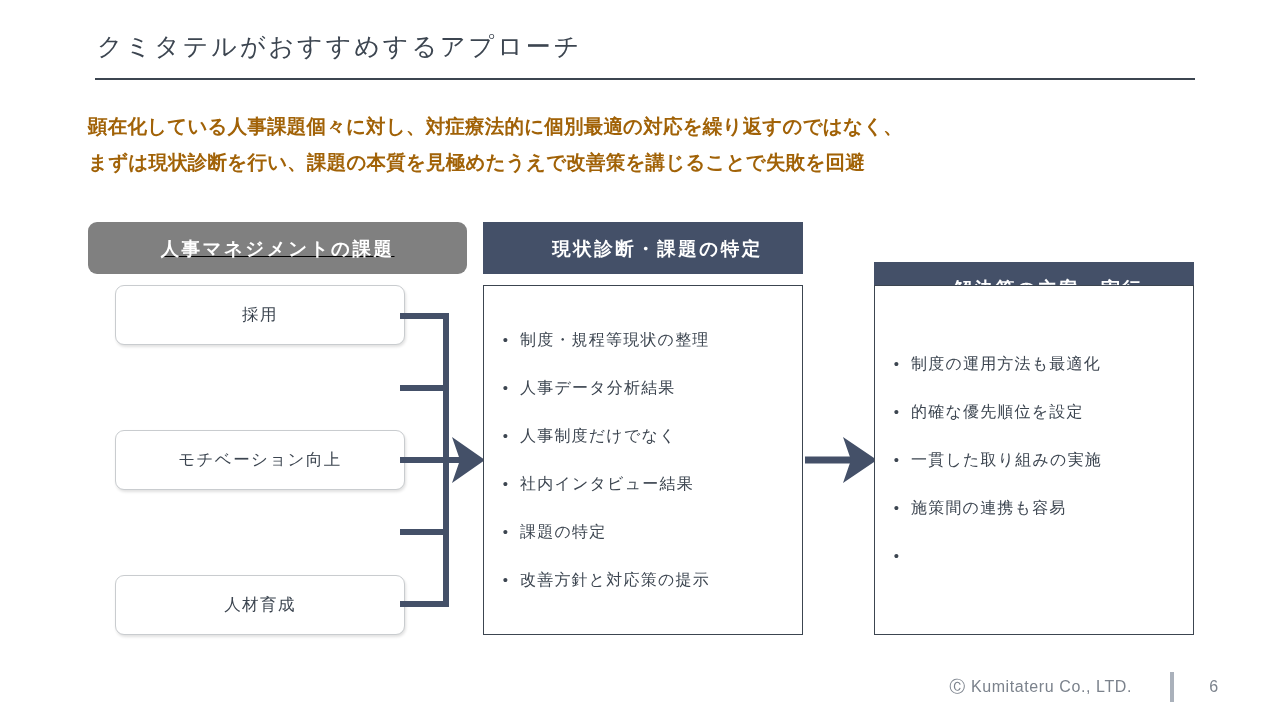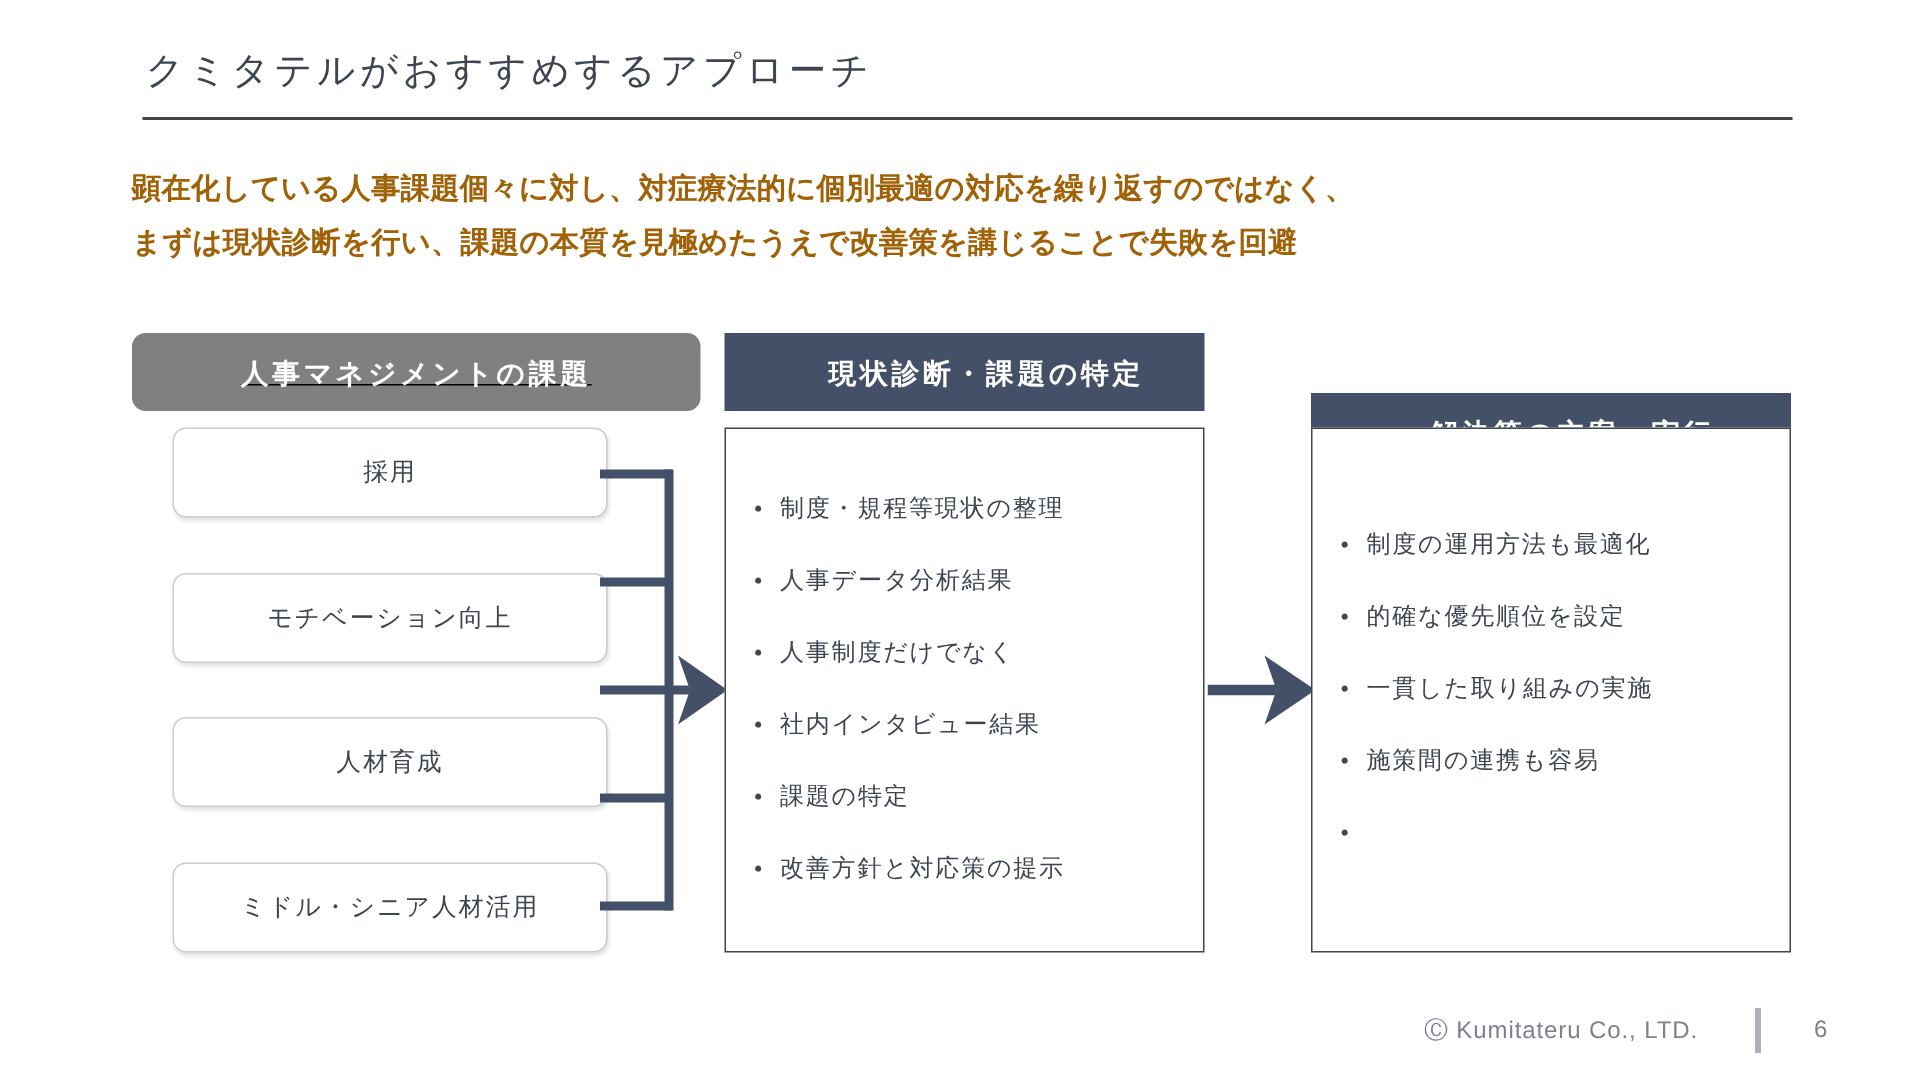--- a/index.html
+++ b/index.html
@@ -187,21 +187,20 @@
     <div class="col-head navy">現状診断・課題の特定</div>
   </div>
   <div class="col" id="col-right">
     <div class="col-head navy">解決策の立案・実行</div>
   </div>
 
   <div id="left-cards">
     <div class="card">採用</div>
     <div class="card">モチベーション向上</div>
     <div class="card">人材育成</div>
-    <div class="card">ミドル・シニア人材活用</div>
   </div>
 
   <svg id="comb" viewBox="0 0 85 350" xmlns="http://www.w3.org/2000/svg">
     <g stroke="#445068" stroke-width="6" fill="none">
       <line x1="0" y1="31" x2="48" y2="31"></line>
       <line x1="0" y1="103" x2="48" y2="103"></line>
       <line x1="0" y1="175" x2="48" y2="175"></line>
       <line x1="0" y1="247" x2="48" y2="247"></line>
       <line x1="0" y1="319" x2="48" y2="319"></line>
       <line x1="46" y1="28" x2="46" y2="322"></line>

